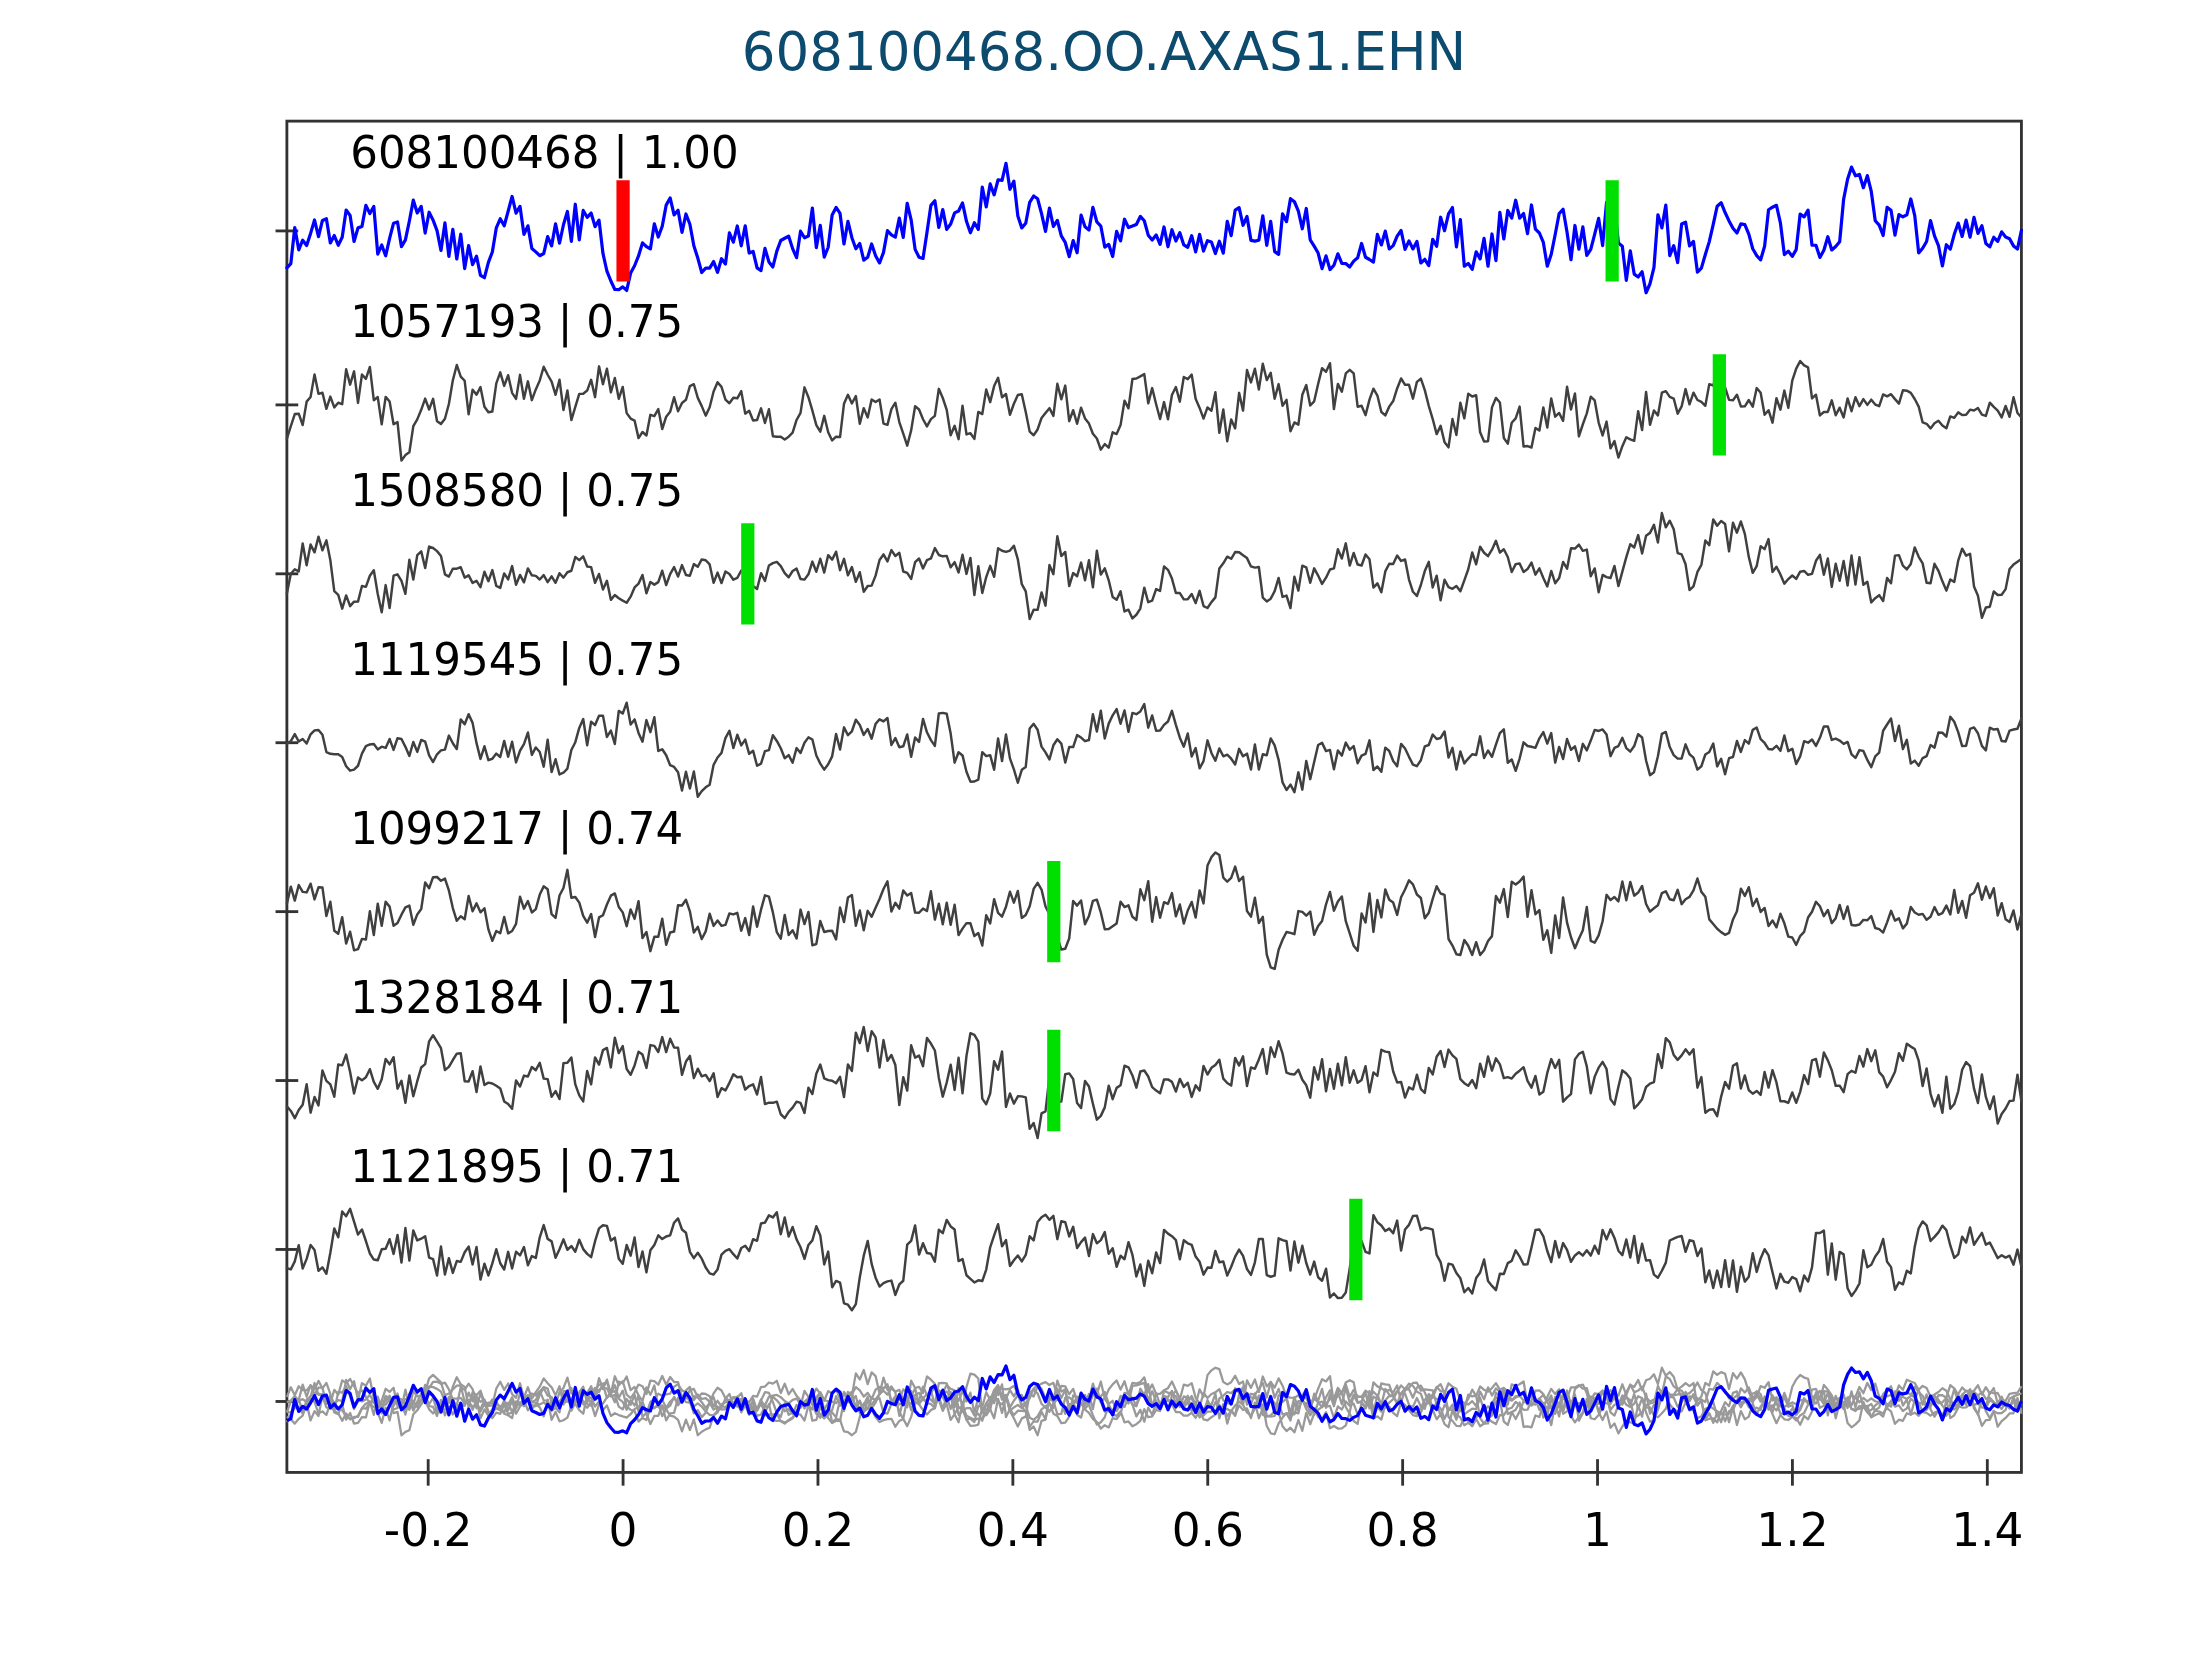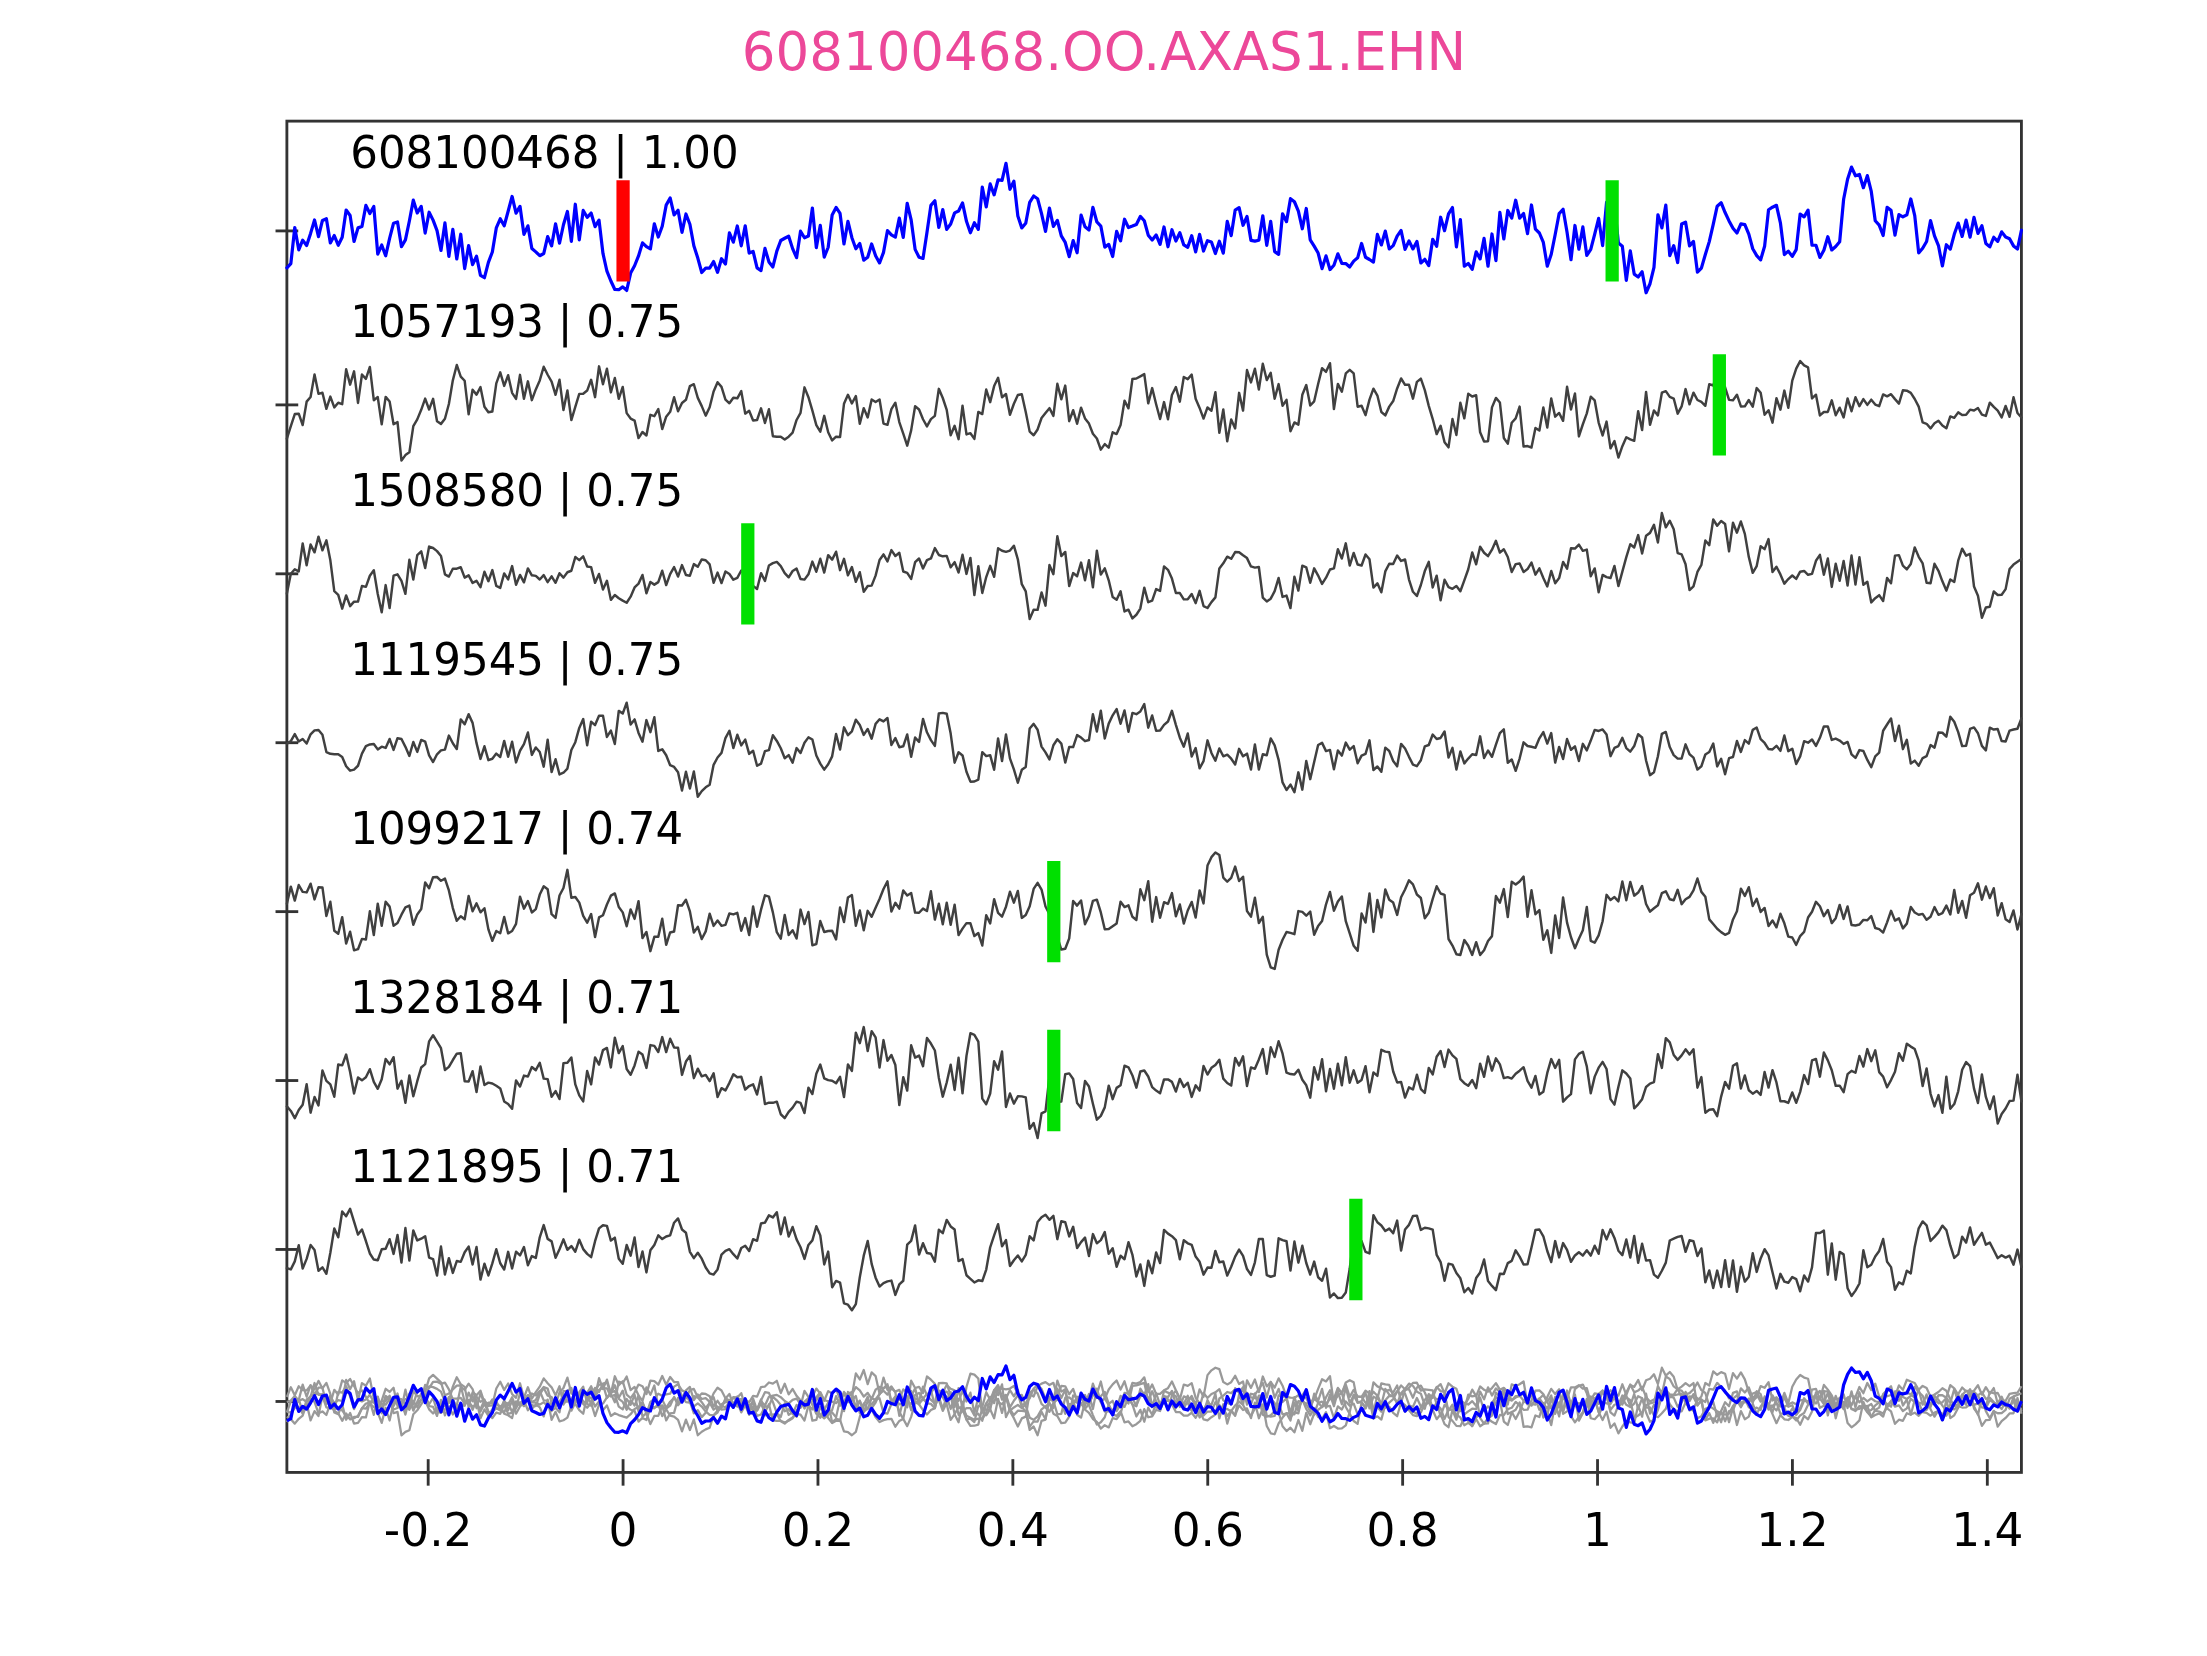--- a/index.html
+++ b/index.html
@@ -22,21 +22,21 @@
     background: #ffffff;
   }
   #plot-title {
     position: absolute;
     left: 0;
     top: 21px;
     width: 2208px;
     text-align: center;
     font-size: 53px;
     font-family: "DejaVu Sans", sans-serif;
-    color: #ec4899;
+    color: #0c4a6e;
     letter-spacing: 0px;
     white-space: nowrap;
   }
   #axes-svg {
     position: absolute;
     left: 0;
     top: 0;
   }
   .trace-label {
     font-family: "DejaVu Sans", sans-serif;

